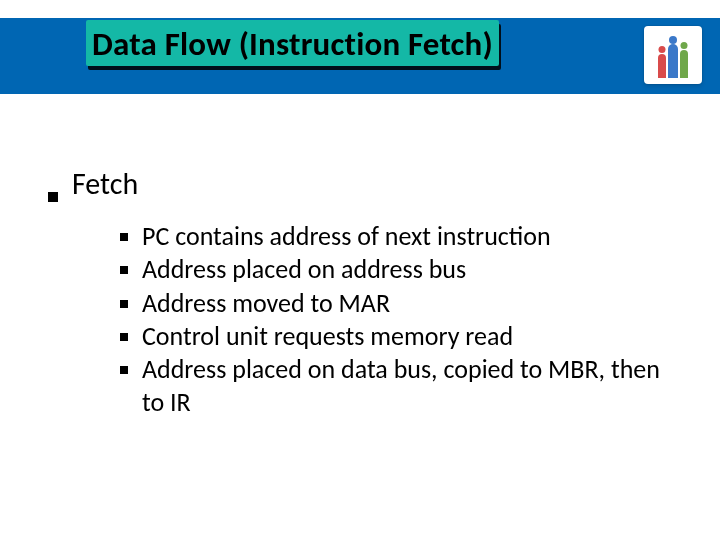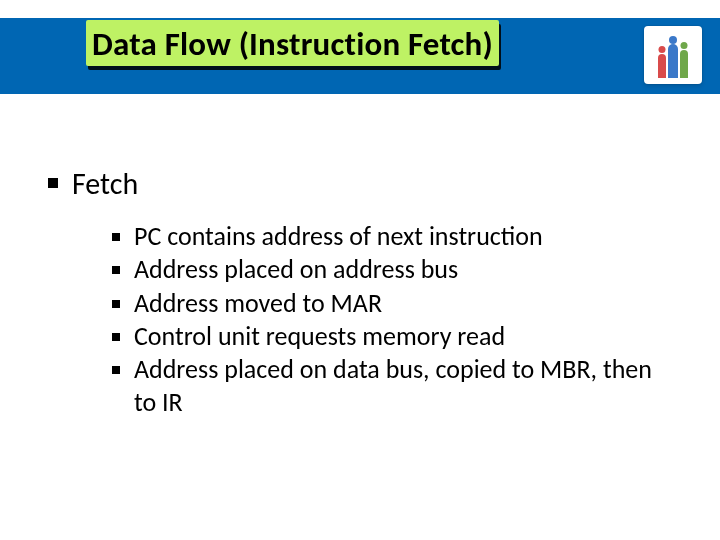--- a/index.html
+++ b/index.html
@@ -26,21 +26,21 @@
     background: #0066b3;
   }
   .title-cutout-wrap {
     position: absolute;
     left: 86px;
     top: 20px;
     display: inline-block;
   }
   .title-cutout {
     position: relative;
-    background: #bef264;
+    background: #14b8a6;
     padding: 4px 6px 2px 6px;
     border-radius: 2px;
     box-shadow: 2px 4px 0 0 rgba(0,0,0,0.85);
   }
   .title-text {
     font-size: 33px;
     font-weight: 700;
     color: #000;
     white-space: nowrap;
     letter-spacing: 0.2px;
@@ -71,37 +71,37 @@
   .dot { position: absolute; top: -8px; left: 50%; transform: translateX(-50%); border-radius: 50%; }
   .dot1 { width: 7px; height: 7px; background: #d94b4b; }
   .dot2 { width: 8px; height: 8px; background: #3a78c9; }
   .dot3 { width: 7px; height: 7px; background: #6fa74a; }
 
   .content {
     padding: 70px 48px 0 48px;
   }
   .level1 {
     display: flex;
-    align-items: flex-start;
+    align-items: flex-end;
     margin-bottom: 18px;
   }
   .bullet-sq {
     width: 10px;
     height: 10px;
     background: #000;
     flex-shrink: 0;
     margin-right: 14px;
     margin-top: 12px;
   }
   .level1-text {
     font-size: 30px;
     line-height: 1.2;
   }
   .level2-list {
-    margin: 4px;
+    margin: 12px;
     padding: 0 0 0 60px;
     list-style: none;
   }
   .level2-list li {
     display: flex;
     align-items: flex-start;
     font-size: 26px;
     line-height: 1.28;
   }
   .sub-bullet {

